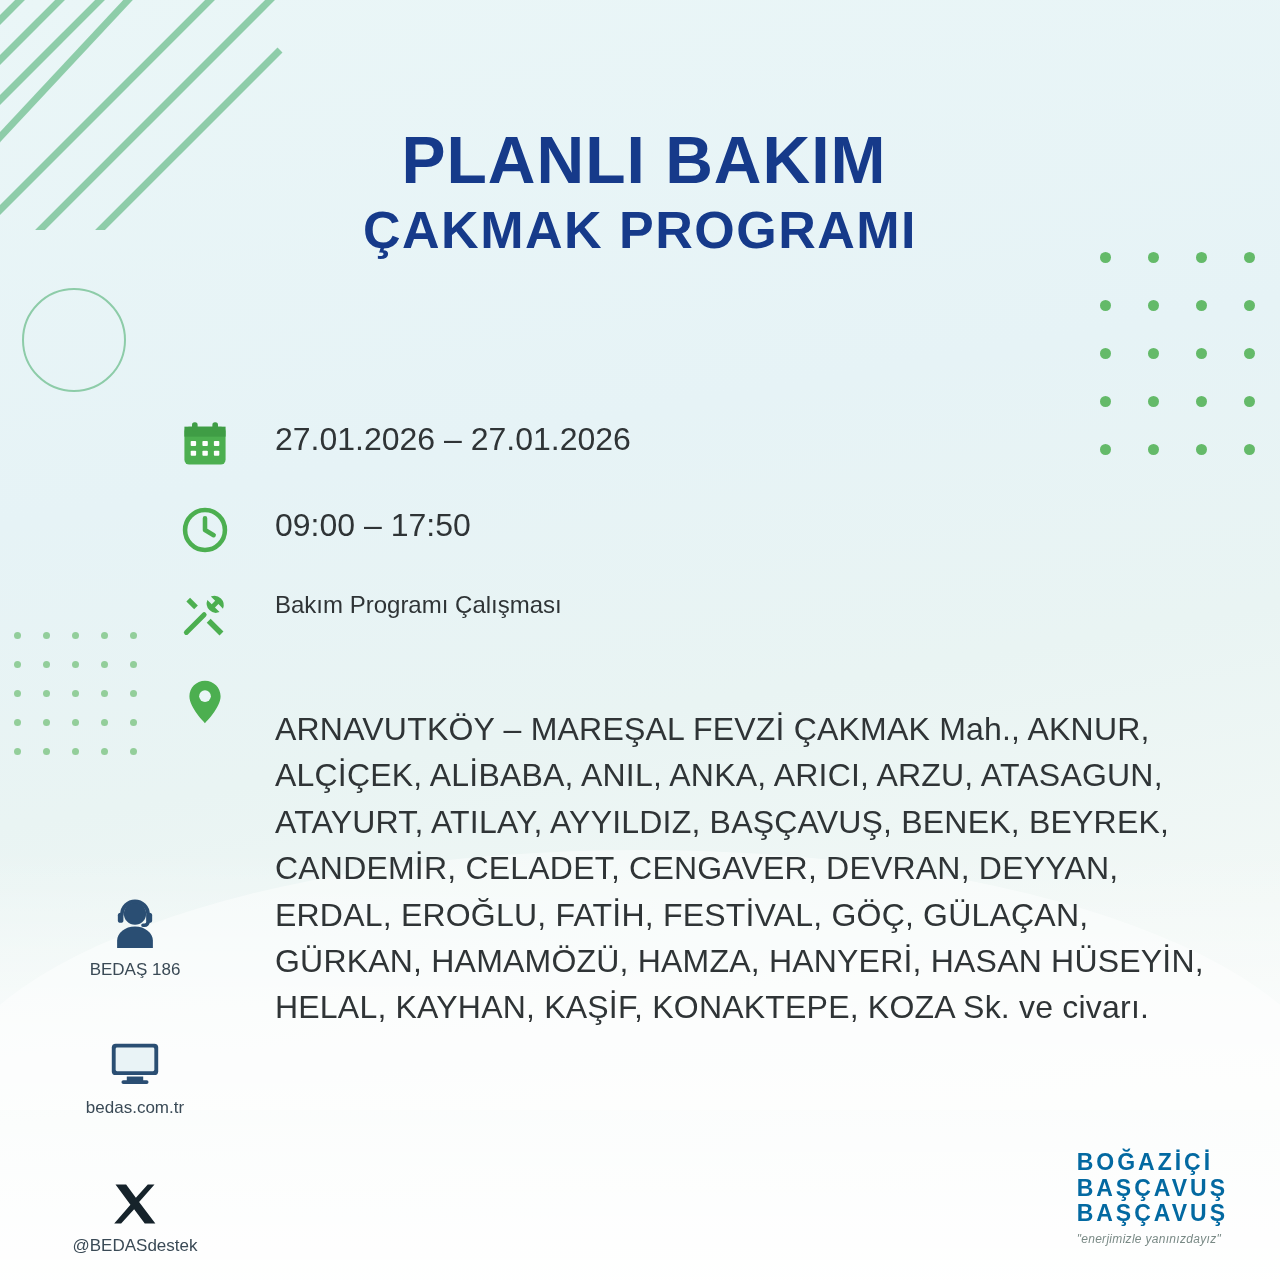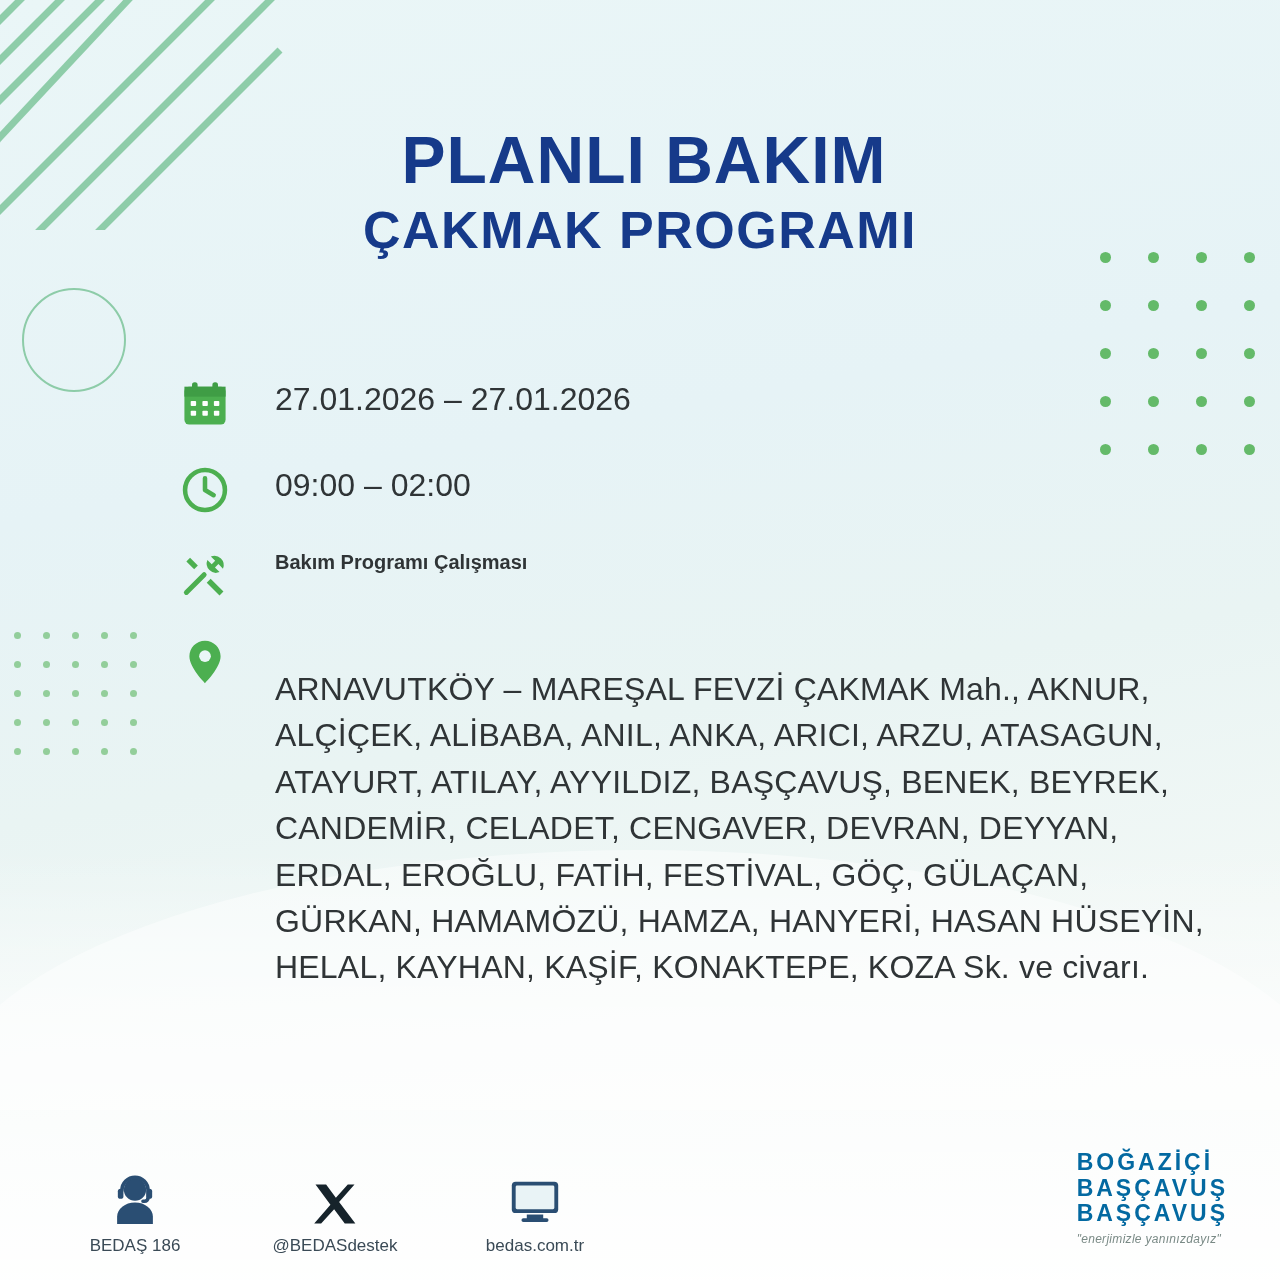--- a/index.html
+++ b/index.html
@@ -81,21 +81,21 @@
     font-weight: bold;
     letter-spacing: 1.5px;
     color: #163a8a;
     line-height: 1.15;
     margin-top: 6px;
   }
 
   
   .info {
     position: absolute;
-    top: 376px;
+    top: 416px;
     left: 175px;
     right: 60px;
   }
   .row {
     display: flex;
     align-items: flex-start;
     margin-bottom: 32px;
   }
   .row .ico {
     width: 60px;
@@ -106,38 +106,39 @@
     padding-top: 2px;
   }
   .row .txt {
     font-size: 31px;
     color: #2f3436;
     line-height: 1.45;
     padding-left: 40px;
   }
   .row-date .txt { font-size: 32px; }
   .row-time .txt { font-size: 32px; }
-  .row-work .txt { font-size: 20px; font-weight: bold; }
+  .row-work .txt { font-size: 24px; }
   .row-loc  { margin-bottom: 0; }
   .row-loc .txt {
     font-size: 32px;
     line-height: 1.45;
     letter-spacing: .2px;
     max-width: 1000px;
     margin-top: 32px;
   }
 
   
   .footer {
     position: absolute;
     bottom: 24px;
     left: 60px;
     display: flex;
     align-items: flex-end;
     gap: 50px;
+    flex-direction: column;
   }
   .foot-item {
     width: 150px;
     text-align: center;
   }
   .foot-item .fi-ico {
     height: 62px;
     display: flex;
     align-items: flex-end;
     justify-content: center;
@@ -268,21 +269,21 @@
     <div class="txt">27.01.2026 – 27.01.2026</div>
   </div>
 
   <div class="row row-time">
     <div class="ico">
       <svg width="52" height="52" viewBox="0 0 24 24" fill="none">
         <circle cx="12" cy="12" r="9.2" stroke="#4caf50" stroke-width="2.1" fill="none"></circle>
         <path d="M12 6.6V12l4 2.4" stroke="#4caf50" stroke-width="2.1" stroke-linecap="round" stroke-linejoin="round" fill="none"></path>
       </svg>
     </div>
-    <div class="txt">09:00 – 02:00</div>
+    <div class="txt">09:00 – 17:50</div>
   </div>
 
   <div class="row row-work">
     <div class="ico">
       <svg width="52" height="52" viewBox="0 0 24 24" fill="none">
         <path d="M3.4 19.6l8.2-8.2" stroke="#4caf50" stroke-width="2.3" stroke-linecap="round"></path>
         <path d="M13.1 4.6a4.3 4.3 0 0 0 5.6 5.6l-2.1-2.1 1.6-1.6 2.1 2.1a4.3 4.3 0 0 0-5.6-5.6l2 2-1.6 1.6-2-2z" fill="#4caf50"></path>
         <path d="M5.1 3.6l3.6 3.6-1.7 1.7L3.4 5.3z" fill="#4caf50"></path>
         <path d="M14.6 13.3l5.9 5.9-1.8 1.8-5.9-5.9z" fill="#4caf50"></path>
       </svg>
@@ -312,39 +313,39 @@
         <path d="M6.6 7.6a5.4 5.4 0 0 1 10.8 0v3.1a1.4 1.4 0 0 1-1.4 1.4h-.7" stroke="#2a4e73" stroke-width="1.5" fill="none" stroke-linecap="round"></path>
         <rect x="4.9" y="6.9" width="2.3" height="4.2" rx="1.1" fill="#2a4e73"></rect>
         <rect x="16.8" y="6.9" width="2.3" height="4.2" rx="1.1" fill="#2a4e73"></rect>
       </svg>
     </div>
     <div class="fi-label">BEDAŞ 186</div>
   </div>
 
   <div class="foot-item">
     <div class="fi-ico">
-      <svg width="52" height="52" viewBox="0 0 24 24">
-        <path d="M3 3h4.9l4.5 6.1L17.9 3H21l-7.1 8.1L21.4 21h-4.9l-4.9-6.6L5.6 21H2.4l7.5-8.6L3 3z" fill="#16232b"></path>
-      </svg>
-    </div>
-    <div class="fi-label">@BEDASdestek</div>
-  </div>
-
-  <div class="foot-item">
-    <div class="fi-ico">
       <svg width="62" height="58" viewBox="0 0 24 24" fill="none">
         <rect x="2.4" y="4" width="19.2" height="13" rx="1.6" fill="#2a4e73"></rect>
         <rect x="4" y="5.6" width="16" height="9.8" rx="0.6" fill="#e9f3f6"></rect>
         <rect x="8.6" y="17.6" width="6.8" height="1.9" fill="#2a4e73"></rect>
         <rect x="6.4" y="19.1" width="11.2" height="1.6" rx="0.8" fill="#2a4e73"></rect>
       </svg>
     </div>
     <div class="fi-label">bedas.com.tr</div>
   </div>
 
+  <div class="foot-item">
+    <div class="fi-ico">
+      <svg width="52" height="52" viewBox="0 0 24 24">
+        <path d="M3 3h4.9l4.5 6.1L17.9 3H21l-7.1 8.1L21.4 21h-4.9l-4.9-6.6L5.6 21H2.4l7.5-8.6L3 3z" fill="#16232b"></path>
+      </svg>
+    </div>
+    <div class="fi-label">@BEDASdestek</div>
+  </div>
+
 </div>
 
 <div class="brand">
   <div class="brand-line">BOĞAZİÇİ</div>
   <div class="brand-line">BAŞÇAVUŞ</div>
   <div class="brand-line">BAŞÇAVUŞ</div>
   <div class="brand-slogan">"enerjimizle yanınızdayız"</div>
 </div>
 
 </body></html>

